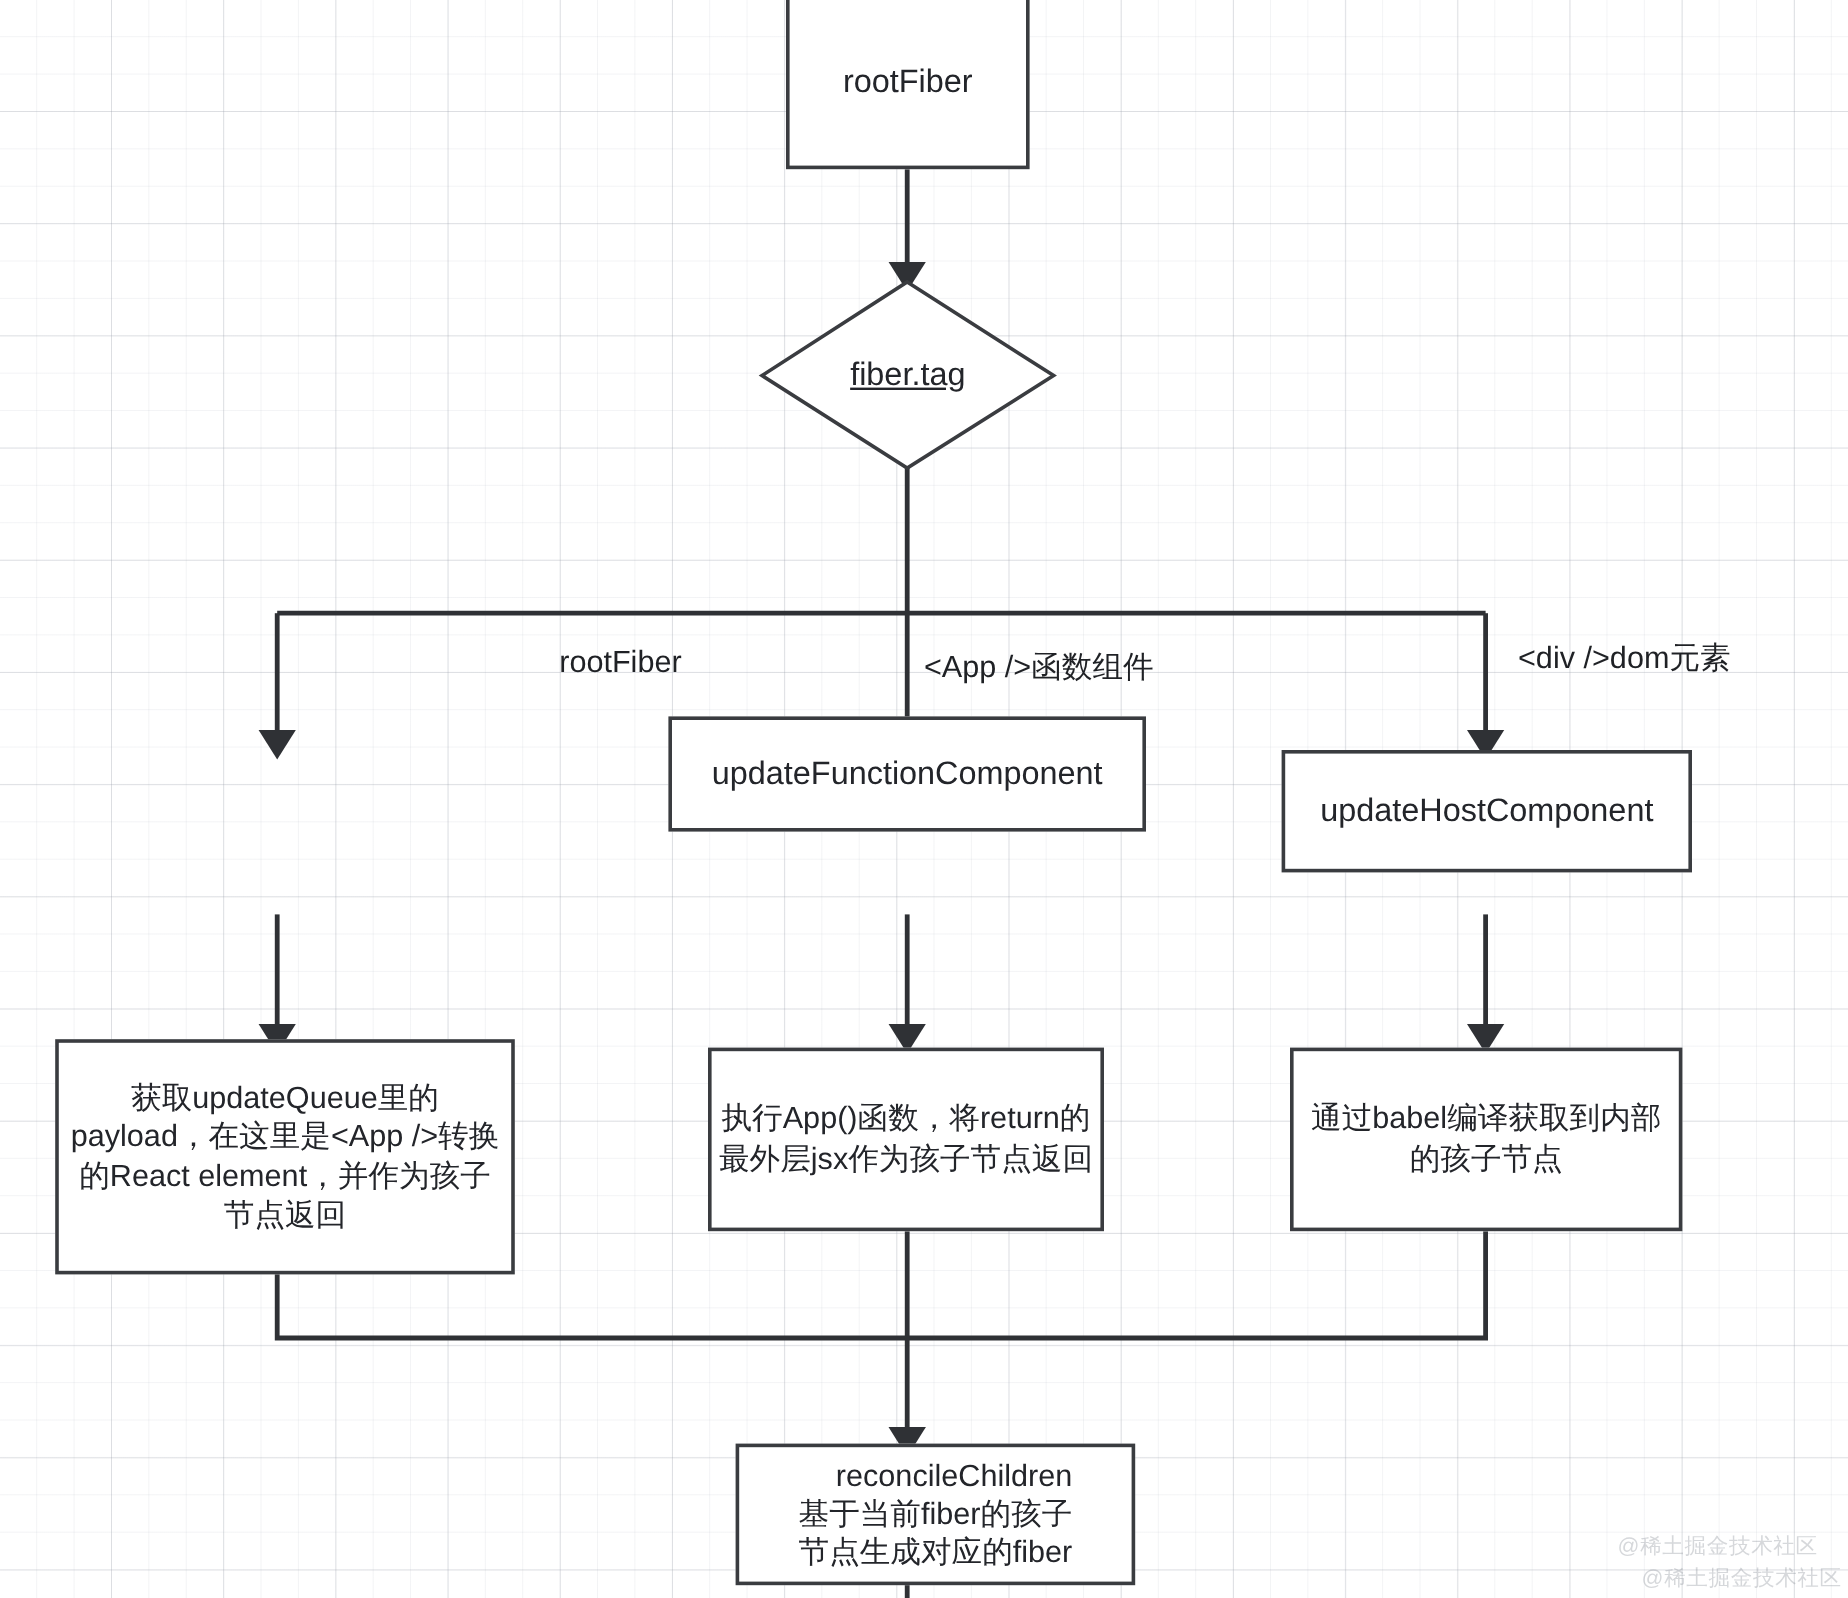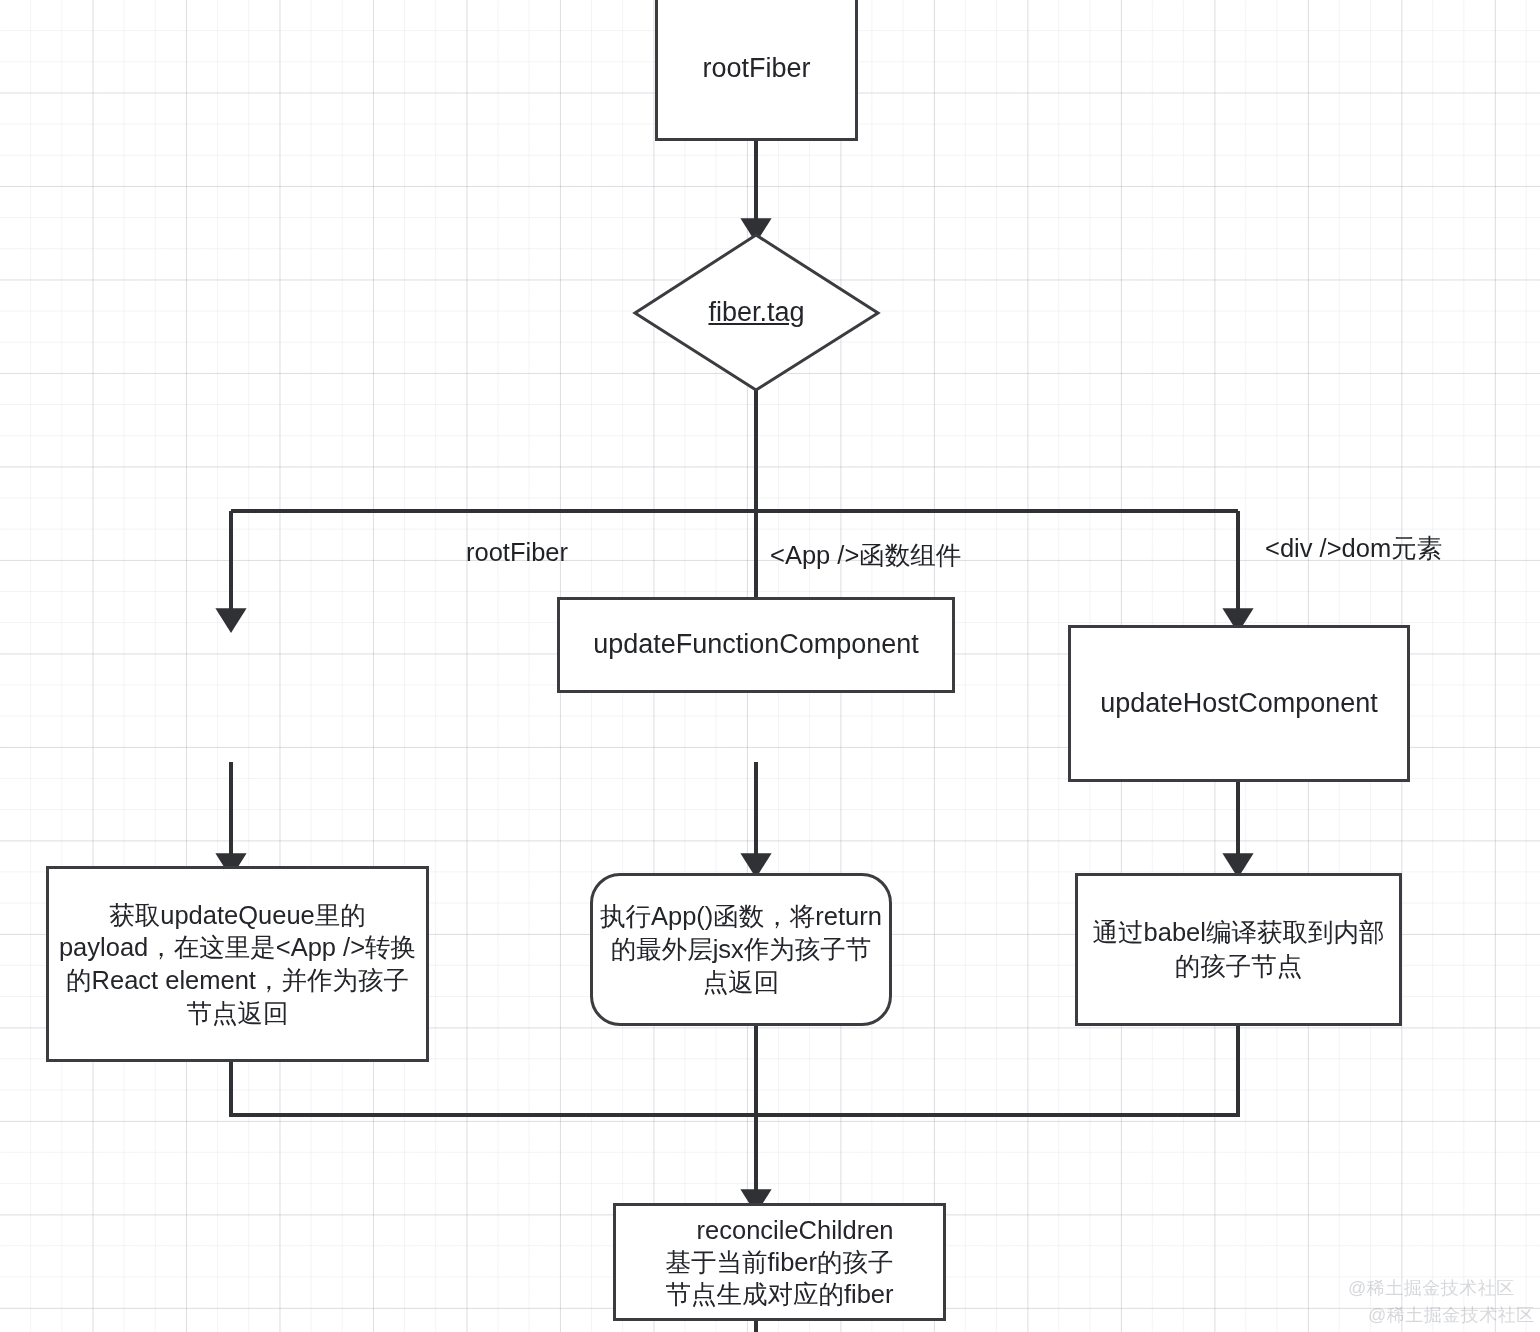--- a/index.html
+++ b/index.html
@@ -137,29 +137,29 @@
 
   <div class="edge-label" style="left:466px; top:538px;">rootFiber</div>
   <div class="edge-label" style="left:770px; top:538px;">&lt;App /&gt;函数组件</div>
   <div class="edge-label" style="left:1265px; top:531px;">&lt;div /&gt;dom元素</div>
 
 
   <div class="node node-title" style="left:557px; top:597px; width:398px; height:96px;">
     <span>updateFunctionComponent</span>
   </div>
 
-  <div class="node node-title" style="left:1068px; top:625px; width:342px; height:157px;">
+  <div class="node node-title" style="left:1068px; top:625px; width:342px; height:102px;">
     <span>updateHostComponent</span>
   </div>
 
   <div class="node node-desc" style="left:46px; top:866px; width:383px; height:196px; line-height:1.28;">
     <span>获取updateQueue里的payload，在这里是&lt;App /&gt;转换的React element，并作为孩子节点返回</span>
   </div>
 
-  <div class="node node-desc" style="left:590px; top:873px; width:302px; height:153px; line-height:1.30;border-radius:30px;">
+  <div class="node node-desc" style="left:590px; top:873px; width:330px; height:153px; line-height:1.30;">
     <span>执行App()函数，将return的最外层jsx作为孩子节点返回</span>
   </div>
 
   <div class="node node-desc" style="left:1075px; top:873px; width:327px; height:153px; line-height:1.30;">
     <span>通过babel编译获取到内部的孩子节点</span>
   </div>
 
   <div class="node node-desc" style="left:613px; top:1203px; width:333px; height:118px; line-height:1.26;text-align:right;">
     <span>reconcileChildren
 基于当前fiber的孩子

